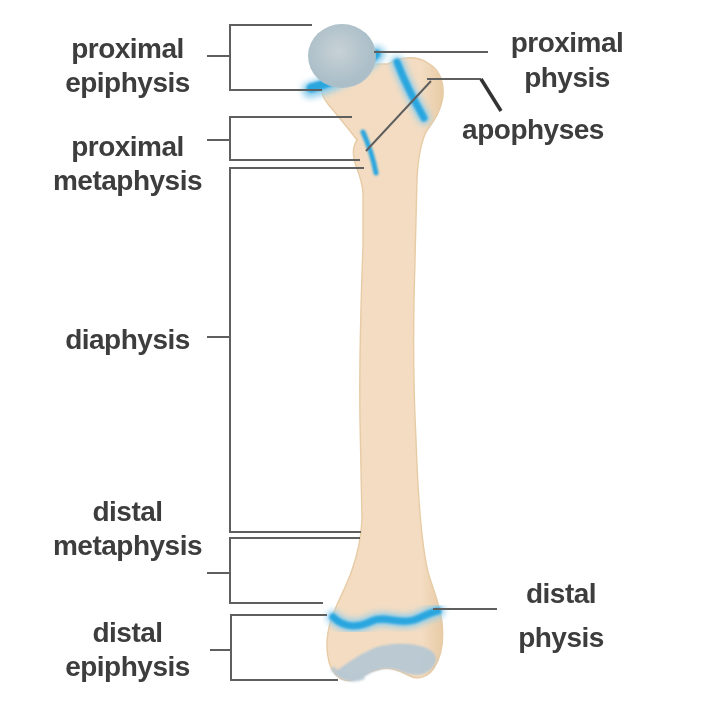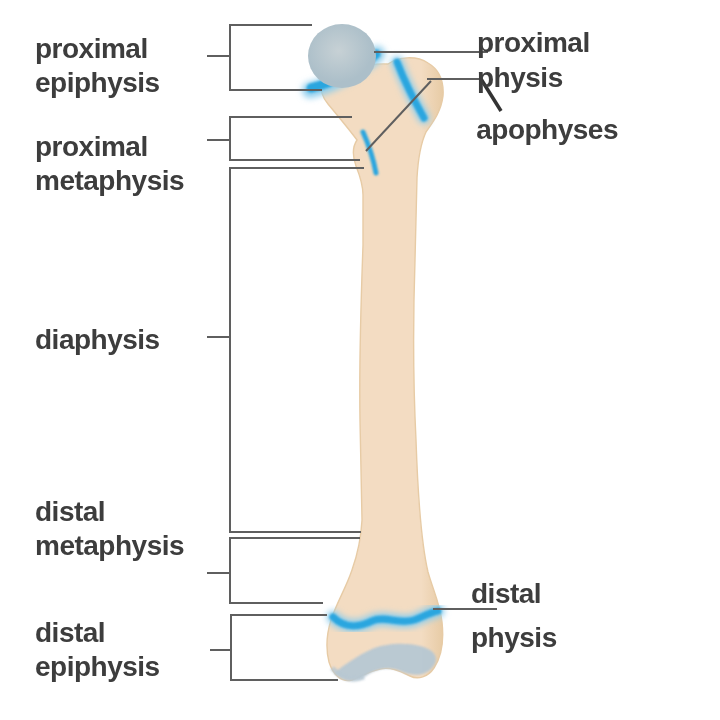--- a/index.html
+++ b/index.html
@@ -10,31 +10,31 @@
     font-family:"Liberation Sans","DejaVu Sans",sans-serif;
     overflow:hidden;
   }
   .label{
     position:absolute;
     color:var(--text,#3d3d3d);
     font-weight:700;
     font-size:28px;
     letter-spacing:-0.5px;
     line-height:34px;
-    text-align:left;
+    text-align:center;
     white-space:nowrap;
   }
   .label-left{left:35px;width:185px;}
   .lbl-prox-epiphysis{top:32px;}
   .lbl-prox-metaphysis{top:130px;}
   .lbl-diaphysis{top:315px;margin-top:8px;}
   .lbl-dist-metaphysis{top:495px;}
   .lbl-dist-epiphysis{top:616px;}
   .lbl-prox-physis{left:477px;width:180px;top:25px;line-height:35px;}
-  .lbl-apophyses{left:448px;width:170px;top:113px;text-align:right;}
+  .lbl-apophyses{left:448px;width:170px;top:113px;text-align:center;}
   .lbl-dist-physis{left:471px;width:180px;top:572px;line-height:44px;}
   svg{position:absolute;top:0;left:0;}
 </style>
 </head>
 <body>
 
 <div id="canvas" style="--bg: #ffffff; --text: #3d3d3d; --line: #5f5f5f; --pointer-dark: #333333; --bone: #f3dcc2; --bone-edge: #e7cba5; --cartilage: #b7c8d3; --head-center: #c7d1d5; --head-edge: #acbfc9; --physis-blue: #2ba6df; --physis-glow: #8ecdec;">
 
   <svg width="720" height="720" viewBox="0 0 720 720">
     <defs>

